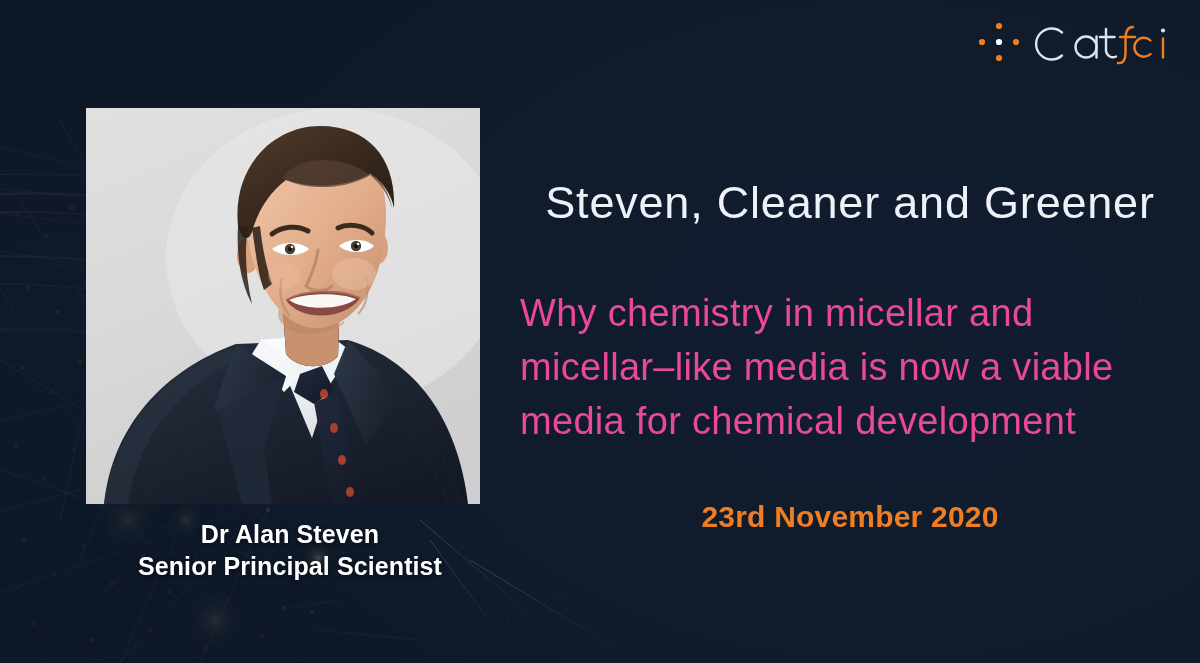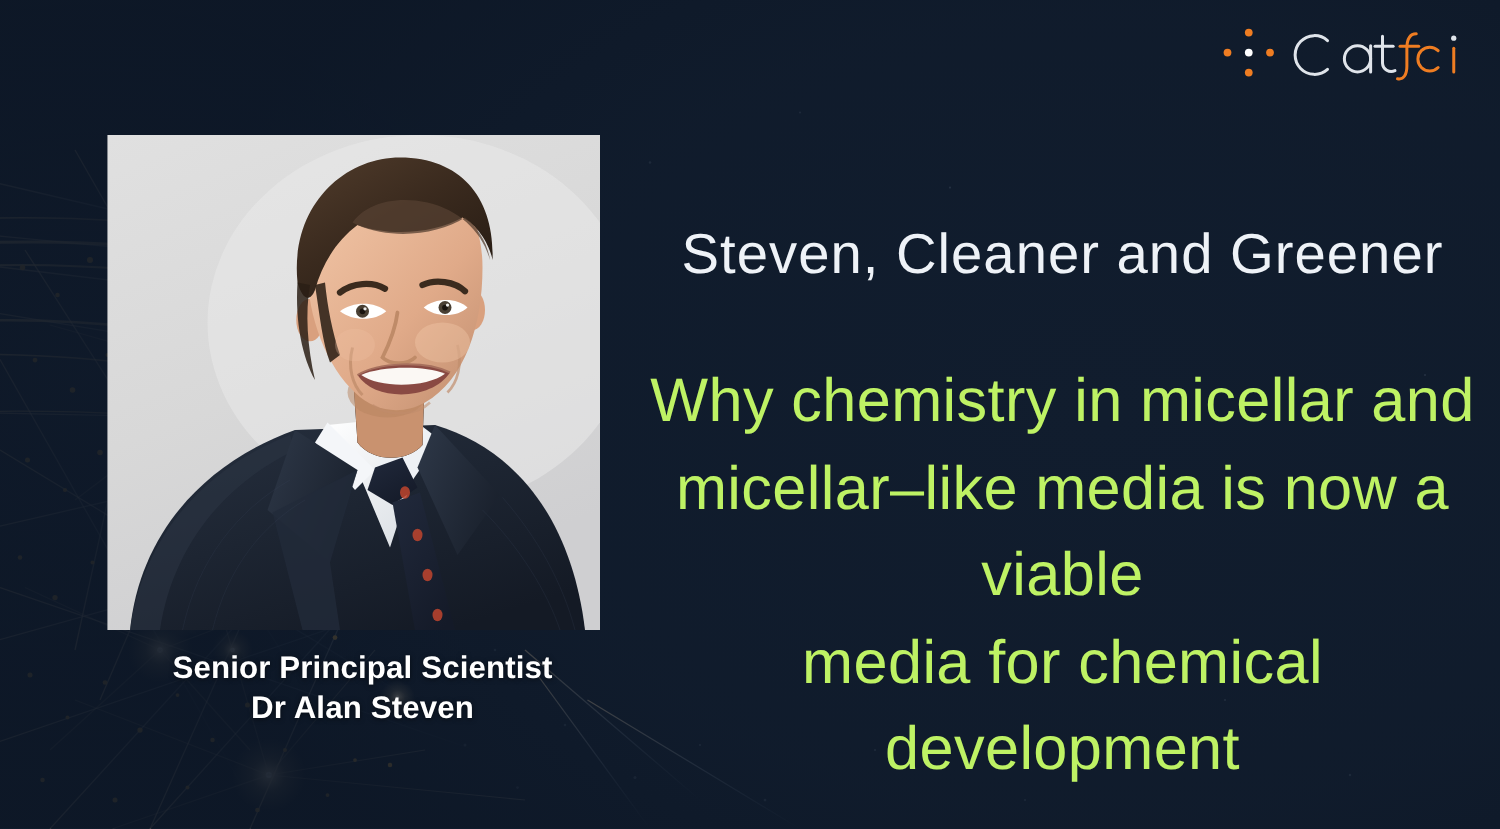--- a/index.html
+++ b/index.html
@@ -91,23 +91,23 @@
     font-weight: 300;
     letter-spacing: 0.8px;
     line-height: 1.1;
     white-space: nowrap;
   }
   .subhead {
     position: absolute;
     left: 520px;
     top: 287px;
     width: 660px;
-    text-align: center;
-    color: #bef264;
-    font-size: 49px;
+    text-align: left;
+    color: #ec4899;
+    font-size: 38px;
     font-weight: 300;
     letter-spacing: 0.3px;
     line-height: 1.42;
   }
   .subhead .line { display: block; }
   .event-date {
     position: absolute;
     left: 520px;
     top: 500px;
     width: 660px;
@@ -462,26 +462,27 @@
           <path d="M60 396 C 72 340, 104 300, 146 276"></path>
           <path d="M84 396 C 96 346, 124 312, 158 292"></path>
           <path d="M300 300 C 330 330, 352 366, 362 396"></path>
           <path d="M316 290 C 344 322, 364 358, 374 396"></path>
         </g>
       </g>
     </svg>
   </div>
 
   <div class="speaker">
+    <span class="line">Dr Alan Steven</span>
     <span class="line">Senior Principal Scientist</span>
-    <span class="line">Dr Alan Steven</span>
   </div>
 
   <div class="headline">Steven, Cleaner and Greener</div>
 
   <div class="subhead">
     <span class="line">Why chemistry in micellar and</span>
     <span class="line">micellar–like media is now a viable</span>
     <span class="line">media for chemical development</span>
   </div>
 
+  <div class="event-date">23rd November 2020</div>
 
 </div>
 
 </body></html>

